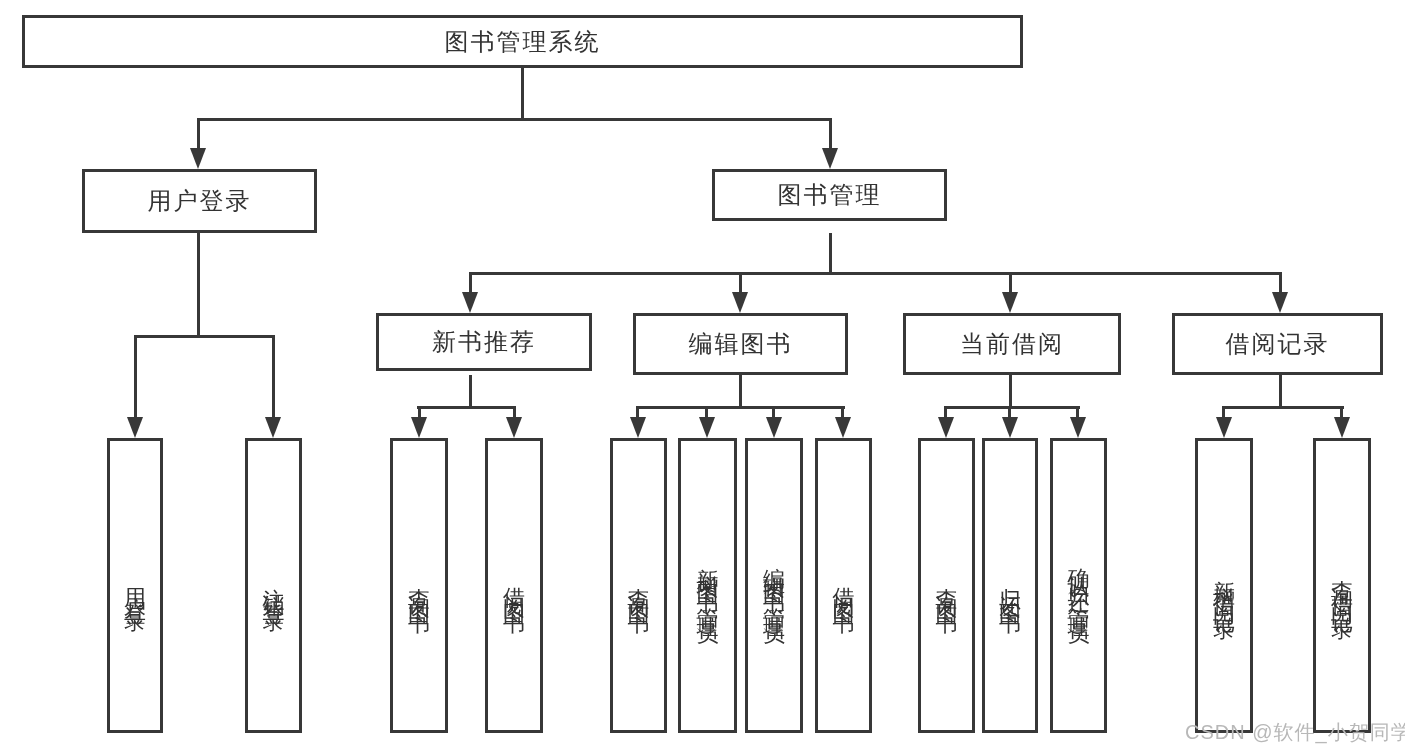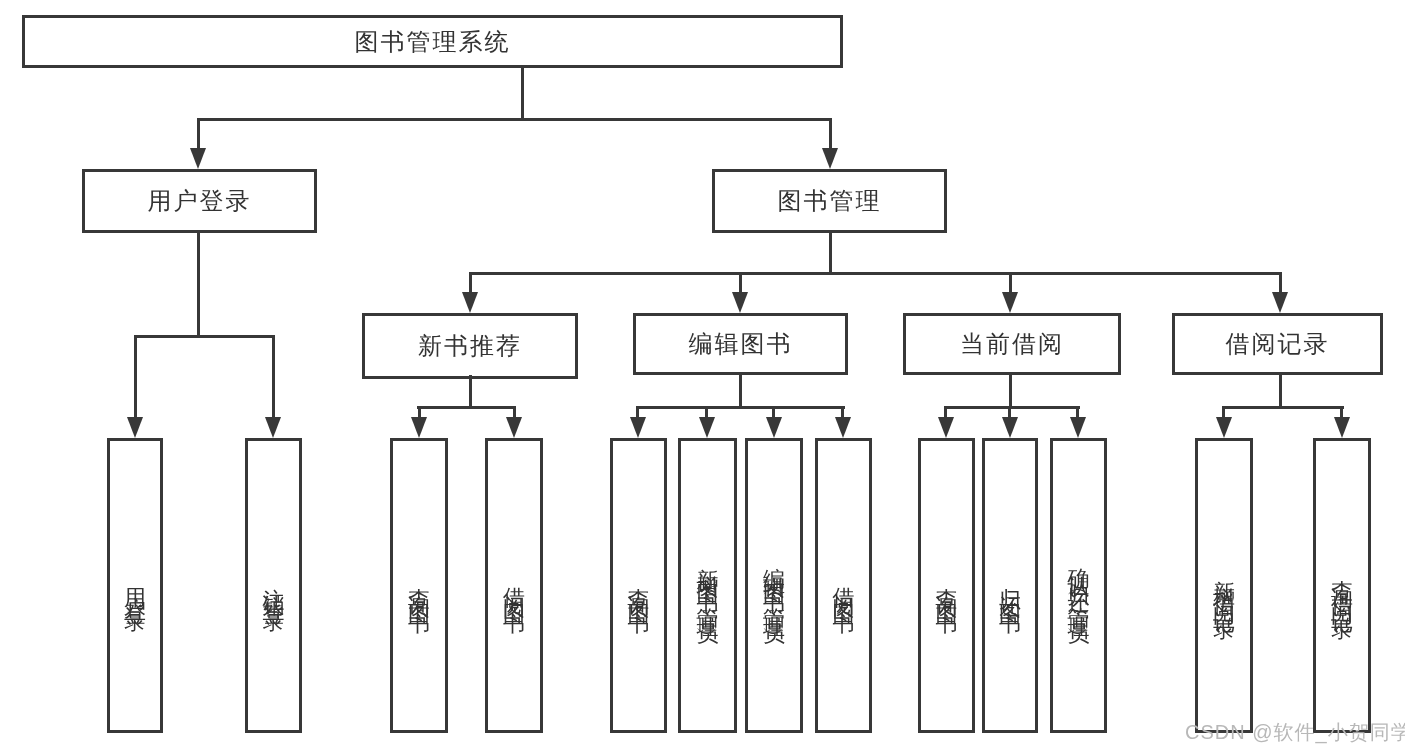--- a/index.html
+++ b/index.html
@@ -53,35 +53,35 @@
     font-size:20px;
     letter-spacing:1px;
     white-space:nowrap;
   }
 </style>
 </head>
 <body>
 
 <div id="canvas">
 
-  <div class="box" style="left:22px; top:15px; width:821px; height:53px;">
+  <div class="box" style="left:22px; top:15px; width:1001px; height:53px;">
     <span>图书管理系统</span>
   </div>
 
   <div class="vl" style="left:521px; top:68px; height:51px;"></div>
   <div class="hl" style="left:197px; top:118px; width:635px;"></div>
   <div class="vl" style="left:197px; top:118px; height:34px;"></div>
   <div class="ah" style="left:190px; top:148px;"></div>
   <div class="vl" style="left:829px; top:118px; height:34px;"></div>
   <div class="ah" style="left:822px; top:148px;"></div>
 
   <div class="box" style="left:82px; top:169px; width:235px; height:64px;">
     <span>用户登录</span>
   </div>
-  <div class="box" style="left:712px; top:169px; width:235px; height:64px;">
+  <div class="box" style="left:712px; top:169px; width:235px; height:52px;">
     <span>图书管理</span>
   </div>
 
   <div class="vl" style="left:197px; top:233px; height:104px;"></div>
   <div class="hl" style="left:134px; top:335px; width:141px;"></div>
   <div class="vl" style="left:134px; top:335px; height:84px;"></div>
   <div class="ah" style="left:127px; top:417px;"></div>
   <div class="vl" style="left:272px; top:335px; height:84px;"></div>
   <div class="ah" style="left:265px; top:417px;"></div>
 
@@ -89,21 +89,21 @@
   <div class="hl" style="left:469px; top:272px; width:813px;"></div>
   <div class="vl" style="left:469px; top:272px; height:24px;"></div>
   <div class="ah" style="left:462px; top:292px;"></div>
   <div class="vl" style="left:739px; top:272px; height:24px;"></div>
   <div class="ah" style="left:732px; top:292px;"></div>
   <div class="vl" style="left:1009px; top:272px; height:24px;"></div>
   <div class="ah" style="left:1002px; top:292px;"></div>
   <div class="vl" style="left:1279px; top:272px; height:24px;"></div>
   <div class="ah" style="left:1272px; top:292px;"></div>
 
-  <div class="box" style="left:362px; top:313px; width:216px; height:66px;">
+  <div class="box" style="left:376px; top:313px; width:216px; height:58px;">
     <span>新书推荐</span>
   </div>
   <div class="box" style="left:633px; top:313px; width:215px; height:62px;">
     <span>编辑图书</span>
   </div>
   <div class="box" style="left:903px; top:313px; width:218px; height:62px;">
     <span>当前借阅</span>
   </div>
   <div class="box" style="left:1172px; top:313px; width:211px; height:62px;">
     <span>借阅记录</span>

